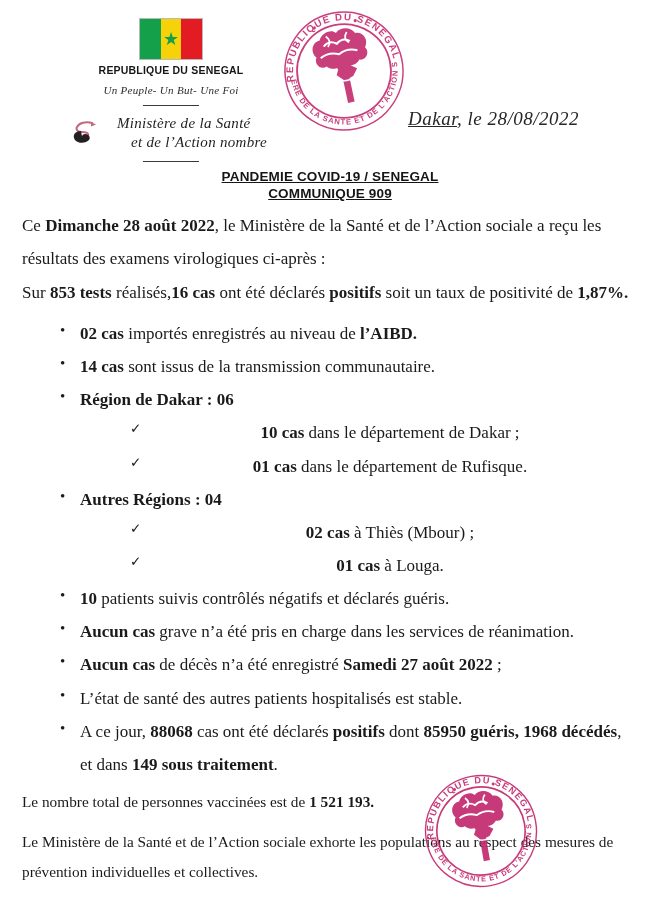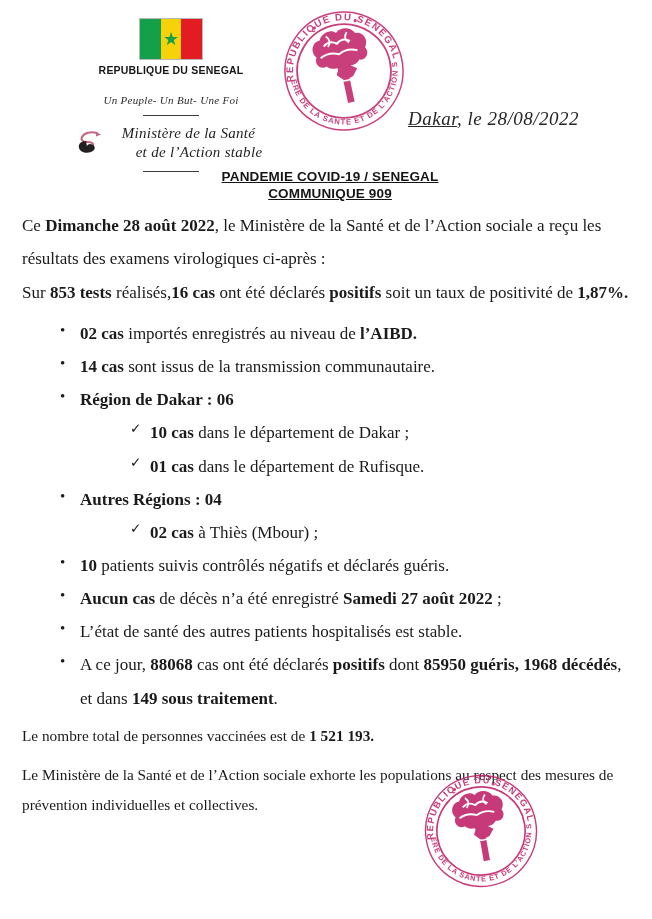--- a/index.html
+++ b/index.html
@@ -52,21 +52,21 @@
     font-weight: bold;
     font-size: 10.5px;
     letter-spacing: .2px;
     margin-top: 4px;
     color: #161616;
   }
   .motto {
     font-family: "Liberation Serif", serif;
     font-style: italic;
     font-size: 11px;
-    margin-top: 18px;
+    margin-top: 8px;
     color: #2b2b2b;
     letter-spacing: .3px;
   }
   .rule {
     width: 56px;
     height: 0;
     border-top: 1.6px solid #3a3a3a;
     margin: 9px auto 8px auto;
   }
 
@@ -159,20 +159,21 @@
   }
   ul.checks {
     list-style: none;
     margin: 0;
     padding: 0 0 0 50px;
   }
   ul.checks > li {
     position: relative;
     padding-left: 20px;
     line-height: 1.95;
+    text-align: center;
   }
   ul.checks > li::before {
     content: "\2713";
     position: absolute;
     left: 0;
     top: 0;
     font-size: 13.5px;
     color: #1a1a1a;
   }
 
@@ -199,21 +200,21 @@
       <div class="rule"></div>
 
       <div class="ministry-row">
         <svg class="ministry-logo" viewBox="0 0 56 52">
           <path d="M42 6 C30 2, 16 6, 12 14 C9 20, 14 24, 22 24 C30 24, 36 26, 34 32 C32 38, 22 40, 14 36" fill="none" stroke="#c2687f" stroke-width="4" stroke-linecap="round"></path>
           <path d="M20 22 C10 22, 4 28, 6 36 C8 44, 20 48, 30 44 C38 41, 40 34, 34 30 C29 26, 22 28, 22 33" fill="#241f20"></path>
           <path d="M40 4 L50 9 L40 13 Z" fill="#c2687f"></path>
         </svg>
         <div class="ministry-name">
           <span>Ministère de la Santé</span>
-          <span class="l2">et de l’Action stable</span>
+          <span class="l2">et de l’Action nombre</span>
         </div>
       </div>
       <div class="rule"></div>
     </div>
 
     <div class="stamp top">
       <svg width="134" height="134" viewBox="0 0 200 200">
         <defs>
           <path id="arcTopA" d="M 100,100 m -76,0 a 76,76 0 0 1 152,0" fill="none"></path>
           <path id="arcBotA" d="M 100,100 m -80,0 a 80,80 0 0 0 160,0" fill="none"></path>
@@ -287,27 +288,33 @@
           </li>
         </ul>
       </li>
 
       <li>
         <b>Autres Régions : 04</b>
         <ul class="checks">
           <li>
             <b>02 cas</b><span> à Thiès (Mbour) ;</span>
           </li>
+          <li>
+            <b>01 cas</b><span> à Louga.</span>
+          </li>
         </ul>
       </li>
 
       <li>
         <b>10</b><span> patients suivis contrôlés négatifs et déclarés guéris.</span>
       </li>
 
+      <li>
+        <b>Aucun cas</b><span> grave n’a été pris en charge dans les services de réanimation.</span>
+      </li>
 
       <li>
         <b>Aucun cas</b><span> de décès n’a été enregistré </span><b>Samedi 27 août 2022</b><span> ;</span>
       </li>
 
       <li>
         <span>L’état de santé des autres patients hospitalisés est stable.</span>
       </li>
 
       <li>

